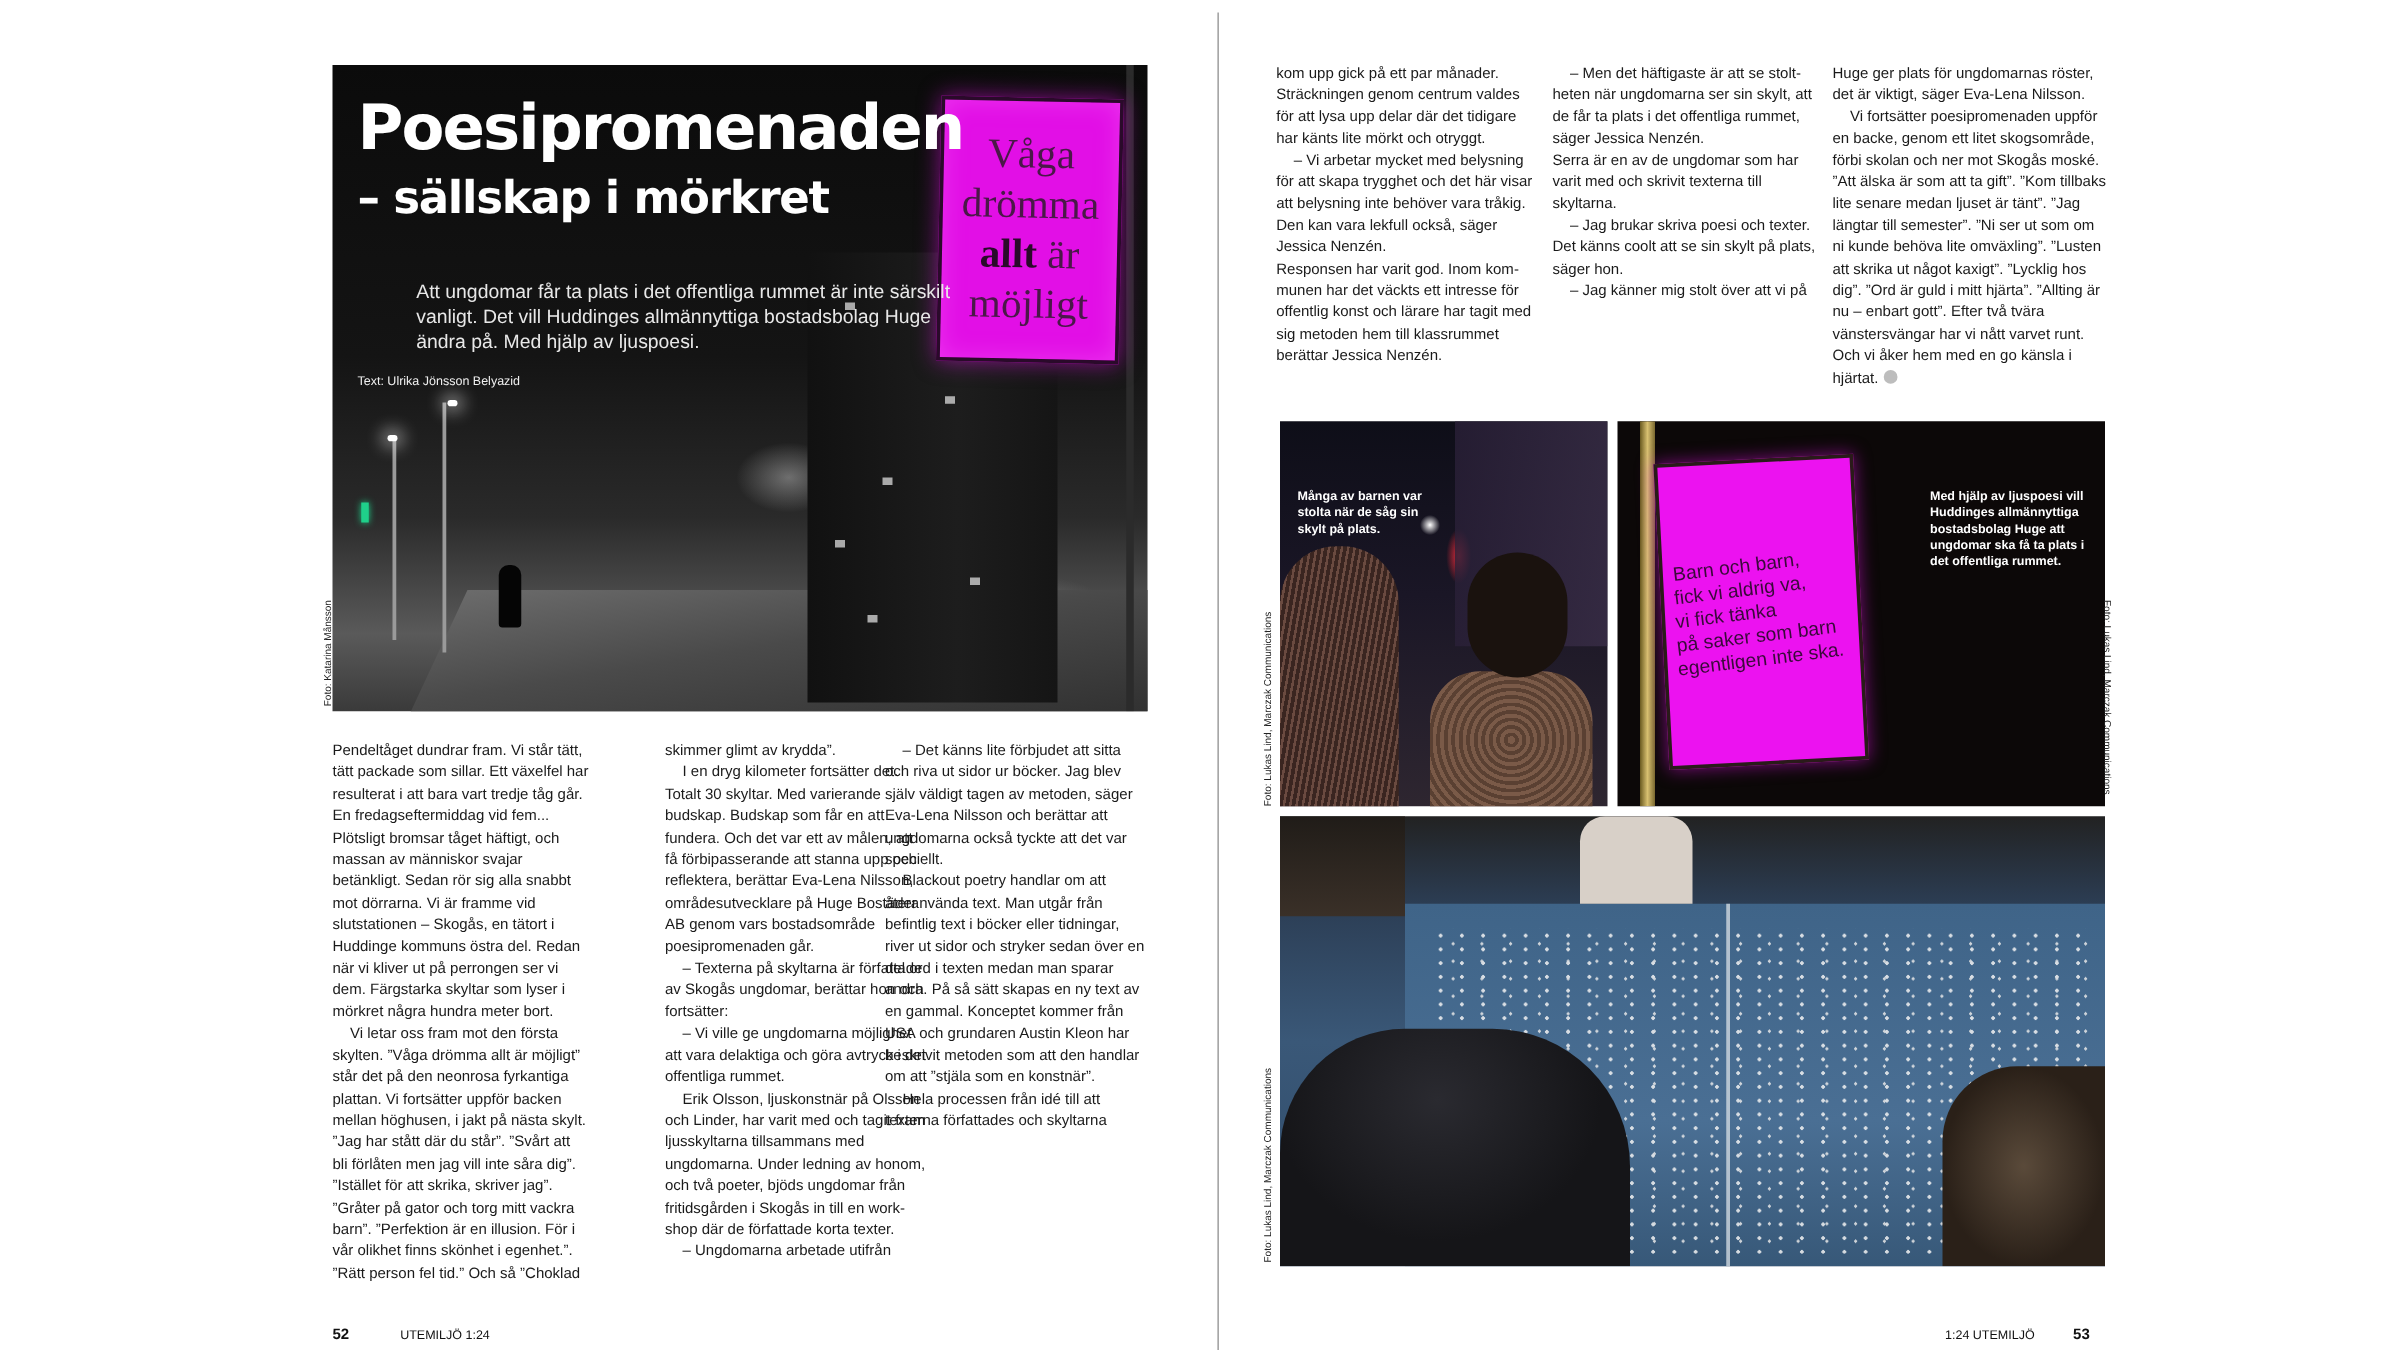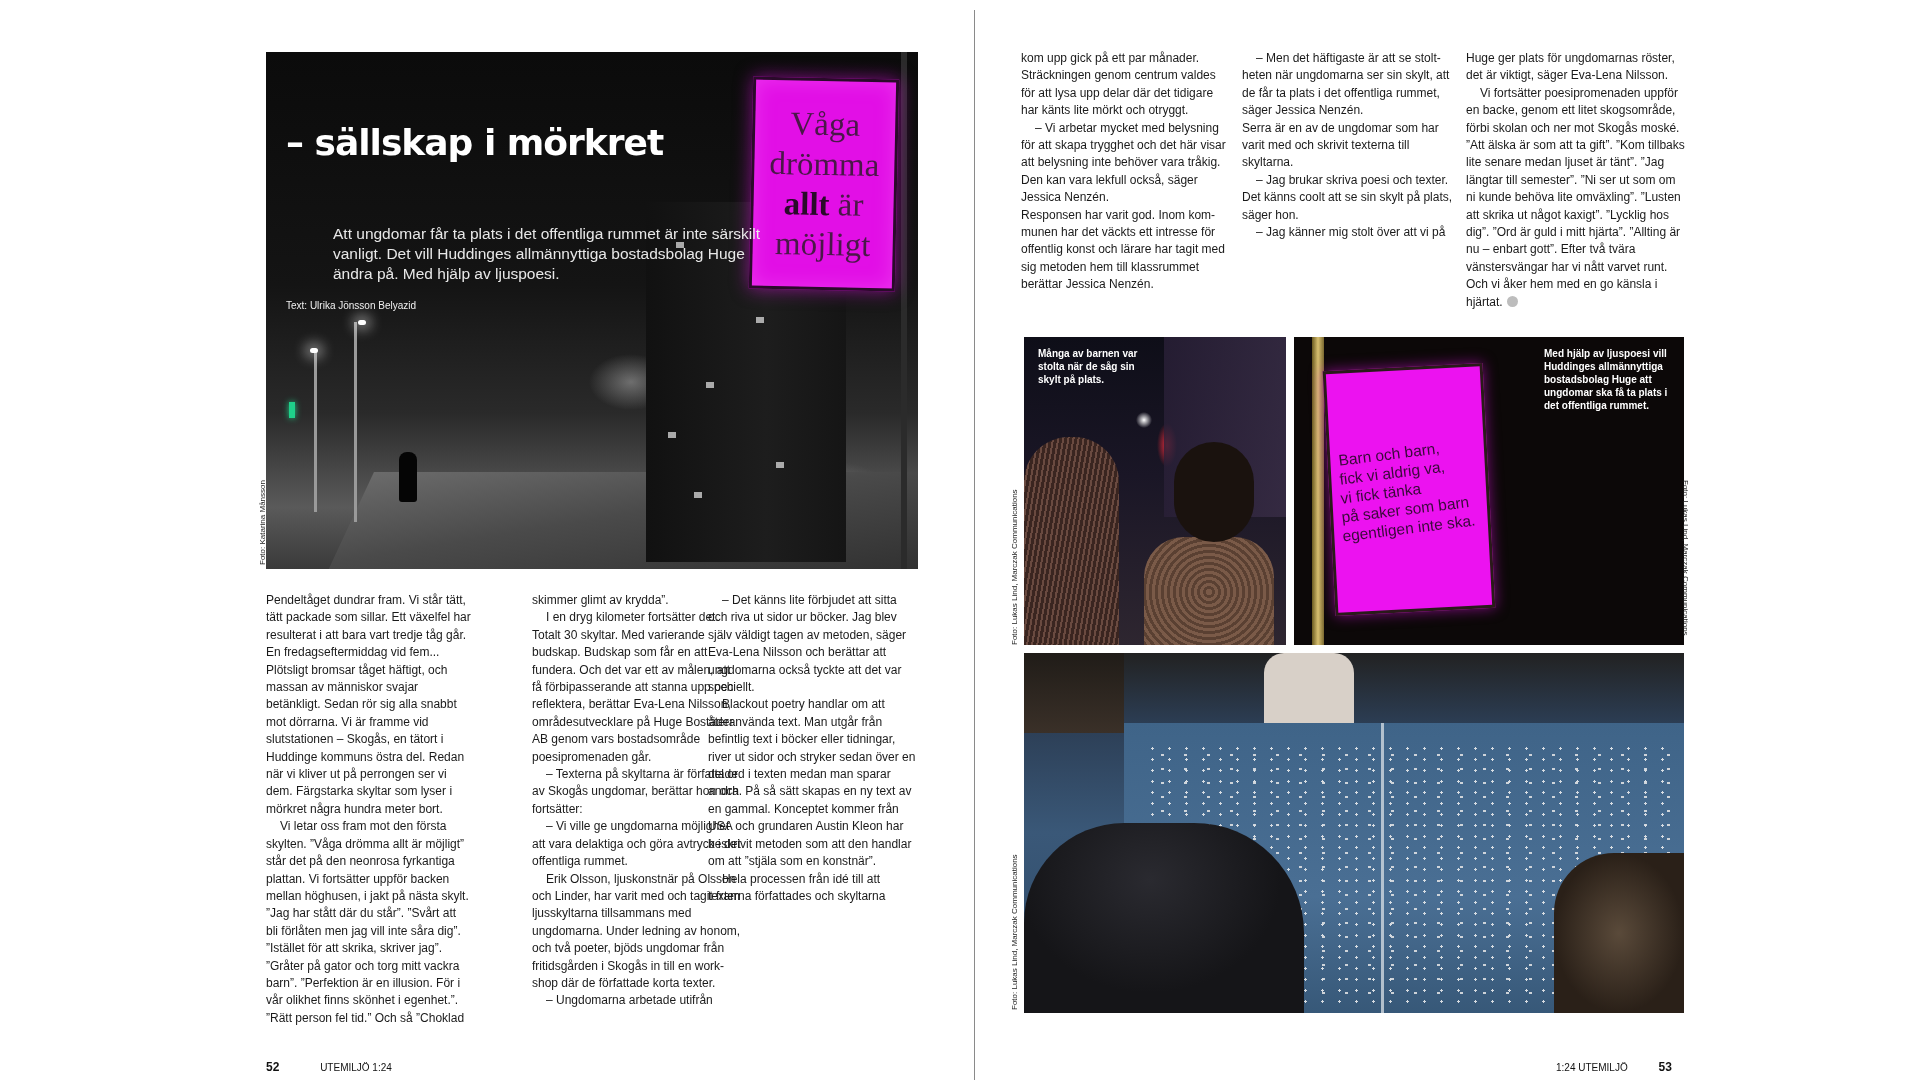--- a/index.html
+++ b/index.html
@@ -45,21 +45,21 @@
     .hero-sign .line { font-size: 33px; line-height: 40px; }
     .hero-sign .line b { font-weight: bold; color: #2a0a2a; }
     .hero-sign-pole { position: absolute; left: 635px; top: 0; width: 6px; height: 517px; background: #2b2b2b; }
 
     .hero-title {
       position: absolute; left: 20px; top: 22px; color: #ffffff;
       font-family: "DejaVu Sans", sans-serif; font-weight: bold; letter-spacing: -1.5px;
       font-size: 50px; line-height: 56px;
     }
     .hero-subtitle {
-      position: absolute; left: 20px; top: 68px; color: #ffffff;
+      position: absolute; left: 20px; top: 84px; color: #ffffff;
       font-family: "DejaVu Sans", sans-serif; font-weight: bold; letter-spacing: -1px;
       font-size: 36px; line-height: 46px;
     }
     .hero-lead {
       position: absolute; left: 20px; top: 172px; width: 440px; color: #e8e8e8;
       font-family: "Liberation Sans", sans-serif; font-size: 15.5px; line-height: 20px; margin-left: 47px;
     }
     .hero-byline {
       position: absolute; left: 20px; top: 248px; color: #f0f0f0;
       font-family: "Liberation Sans", sans-serif; font-size: 10px;
@@ -99,21 +99,21 @@
     .photo-sign .panel {
       position: absolute; left: 35px; top: 30px; width: 160px; height: 245px;
       background: #ec12f0; border: 3px solid #2a1a1a;
       transform: rotate(-3deg);
       box-shadow: 0 0 14px rgba(236,18,240,0.5);
       display: flex; flex-direction: column; justify-content: center; padding-left: 8px;
       font-family: "Liberation Sans", sans-serif; font-size: 15.5px; line-height: 19px; color: #3a0a3a;
     }
     .photo-sign .panel span { display: block; transform: rotate(-4deg); }
     .photo-caption {
-      position: absolute; font-family: "Liberation Sans", sans-serif; font-weight: bold; font-size: 10px; line-height: 13px; color: #ffffff;
+      position: absolute; font-family: "Liberation Sans", sans-serif; font-weight: bold; font-size: 10px; line-height: 13px; color: #ffffff; margin-top: 44px;
     }
 
     .photo-table {
       left: 1024px; top: 653px; width: 660px; height: 360px;
       background: linear-gradient(180deg, #222 0%, #2c3e55 20%, #3a5878 50%, #2e4a68 100%);
     }
     .photo-table .tbl { position: absolute; left: 100px; top: 70px; width: 560px; height: 290px; background: linear-gradient(180deg, #3f6488 0%, #4a6f94 60%, #375878 100%); }
     .photo-table .net { position: absolute; left: 357px; top: 70px; width: 3px; height: 290px; background: #cfd8e0; opacity: 0.8; }
     .photo-table .dots { position: absolute; left: 120px; top: 90px; width: 530px; height: 260px;
       background-image:
@@ -150,20 +150,21 @@
     <div class="green-sign"></div>
     <div class="person"></div>
     <div class="hero-sign-pole"></div>
     <div class="hero-sign">
       <div class="line">Våga</div>
       <div class="line">drömma</div>
       <div class="line"><b>allt</b> <span>är</span></div>
       <div class="line">möjligt</div>
     </div>
 
+    <div class="hero-title">Poesipromenaden</div>
     <div class="hero-subtitle">– sällskap i mörkret</div>
     <div class="hero-lead">Att ungdomar får ta plats i det offentliga rummet är inte särskilt vanligt. Det vill Huddinges allmännyttiga bostads­bolag Huge ändra på. Med hjälp av ljuspoesi.</div>
     <div class="hero-byline">Text: Ulrika Jönsson Belyazid</div>
   </div>
   <div class="photo-credit-vertical" style="left:258px;top:565px;transform:rotate(-90deg);">Foto: Katarina Månsson</div>
 
   <div class="col" style="left:266px;top:592px;width:205px;">
       <p class="">Pendeltåget dundrar fram. Vi står tätt, tätt packade som sillar. Ett växelfel har resulterat i att bara vart tredje tåg går. En fredagseftermiddag vid fem... Plötsligt bromsar tåget häftigt, och massan av människor svajar betänkligt. Sedan rör sig alla snabbt mot dörrarna. Vi är framme vid slutstationen – Skogås, en tätort i Huddinge kommuns östra del. Redan när vi kliver ut på perrongen ser vi dem. Färgstarka skyltar som lyser i mörkret några hundra meter bort.</p>
       <p class="ind">Vi letar oss fram mot den första skylten. ”Våga drömma allt är möjligt” står det på den neonrosa fyrkantiga plattan. Vi fortsätter uppför backen mellan höghusen, i jakt på nästa skylt. ”Jag har stått där du står”. ”Svårt att bli förlåten men jag vill inte såra dig”. ”Istället för att skrika, skriver jag”. ”Gråter på gator och torg mitt vackra barn”. ”Perfektion är en illusion. För i vår olikhet finns skönhet i egenhet.”. ”Rätt person fel tid.” Och så ”Choklad</p>
     </div>

